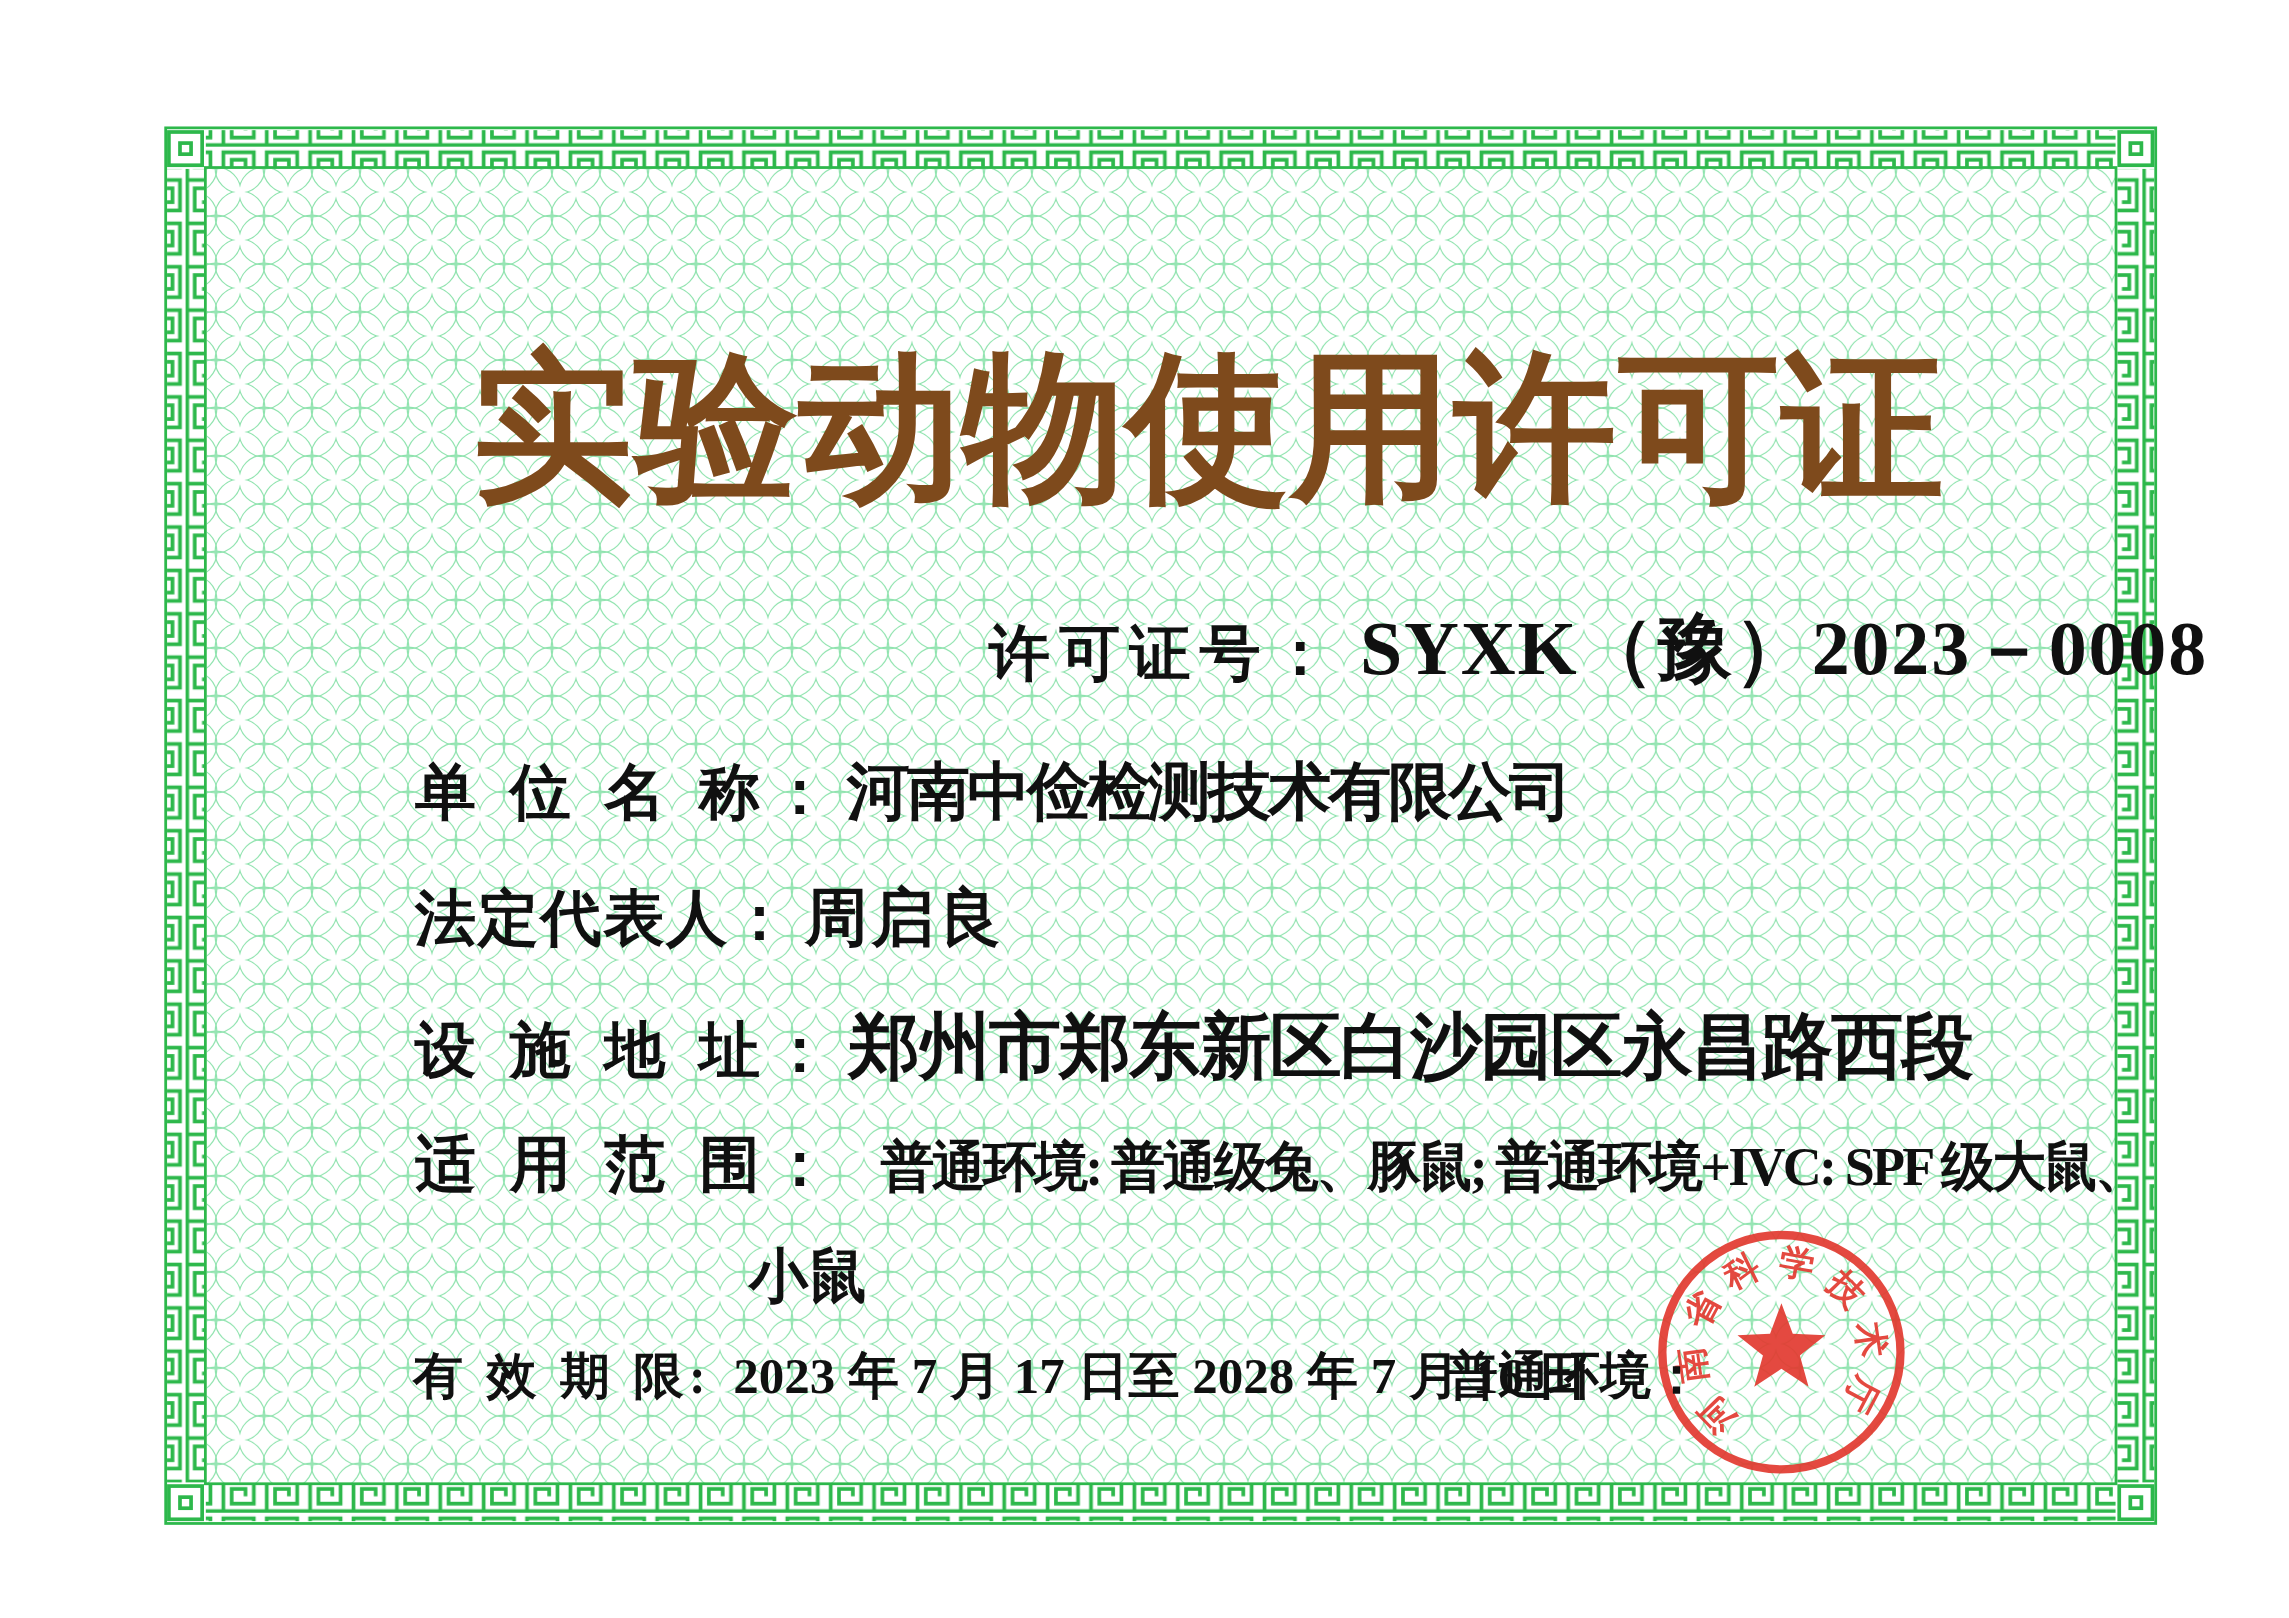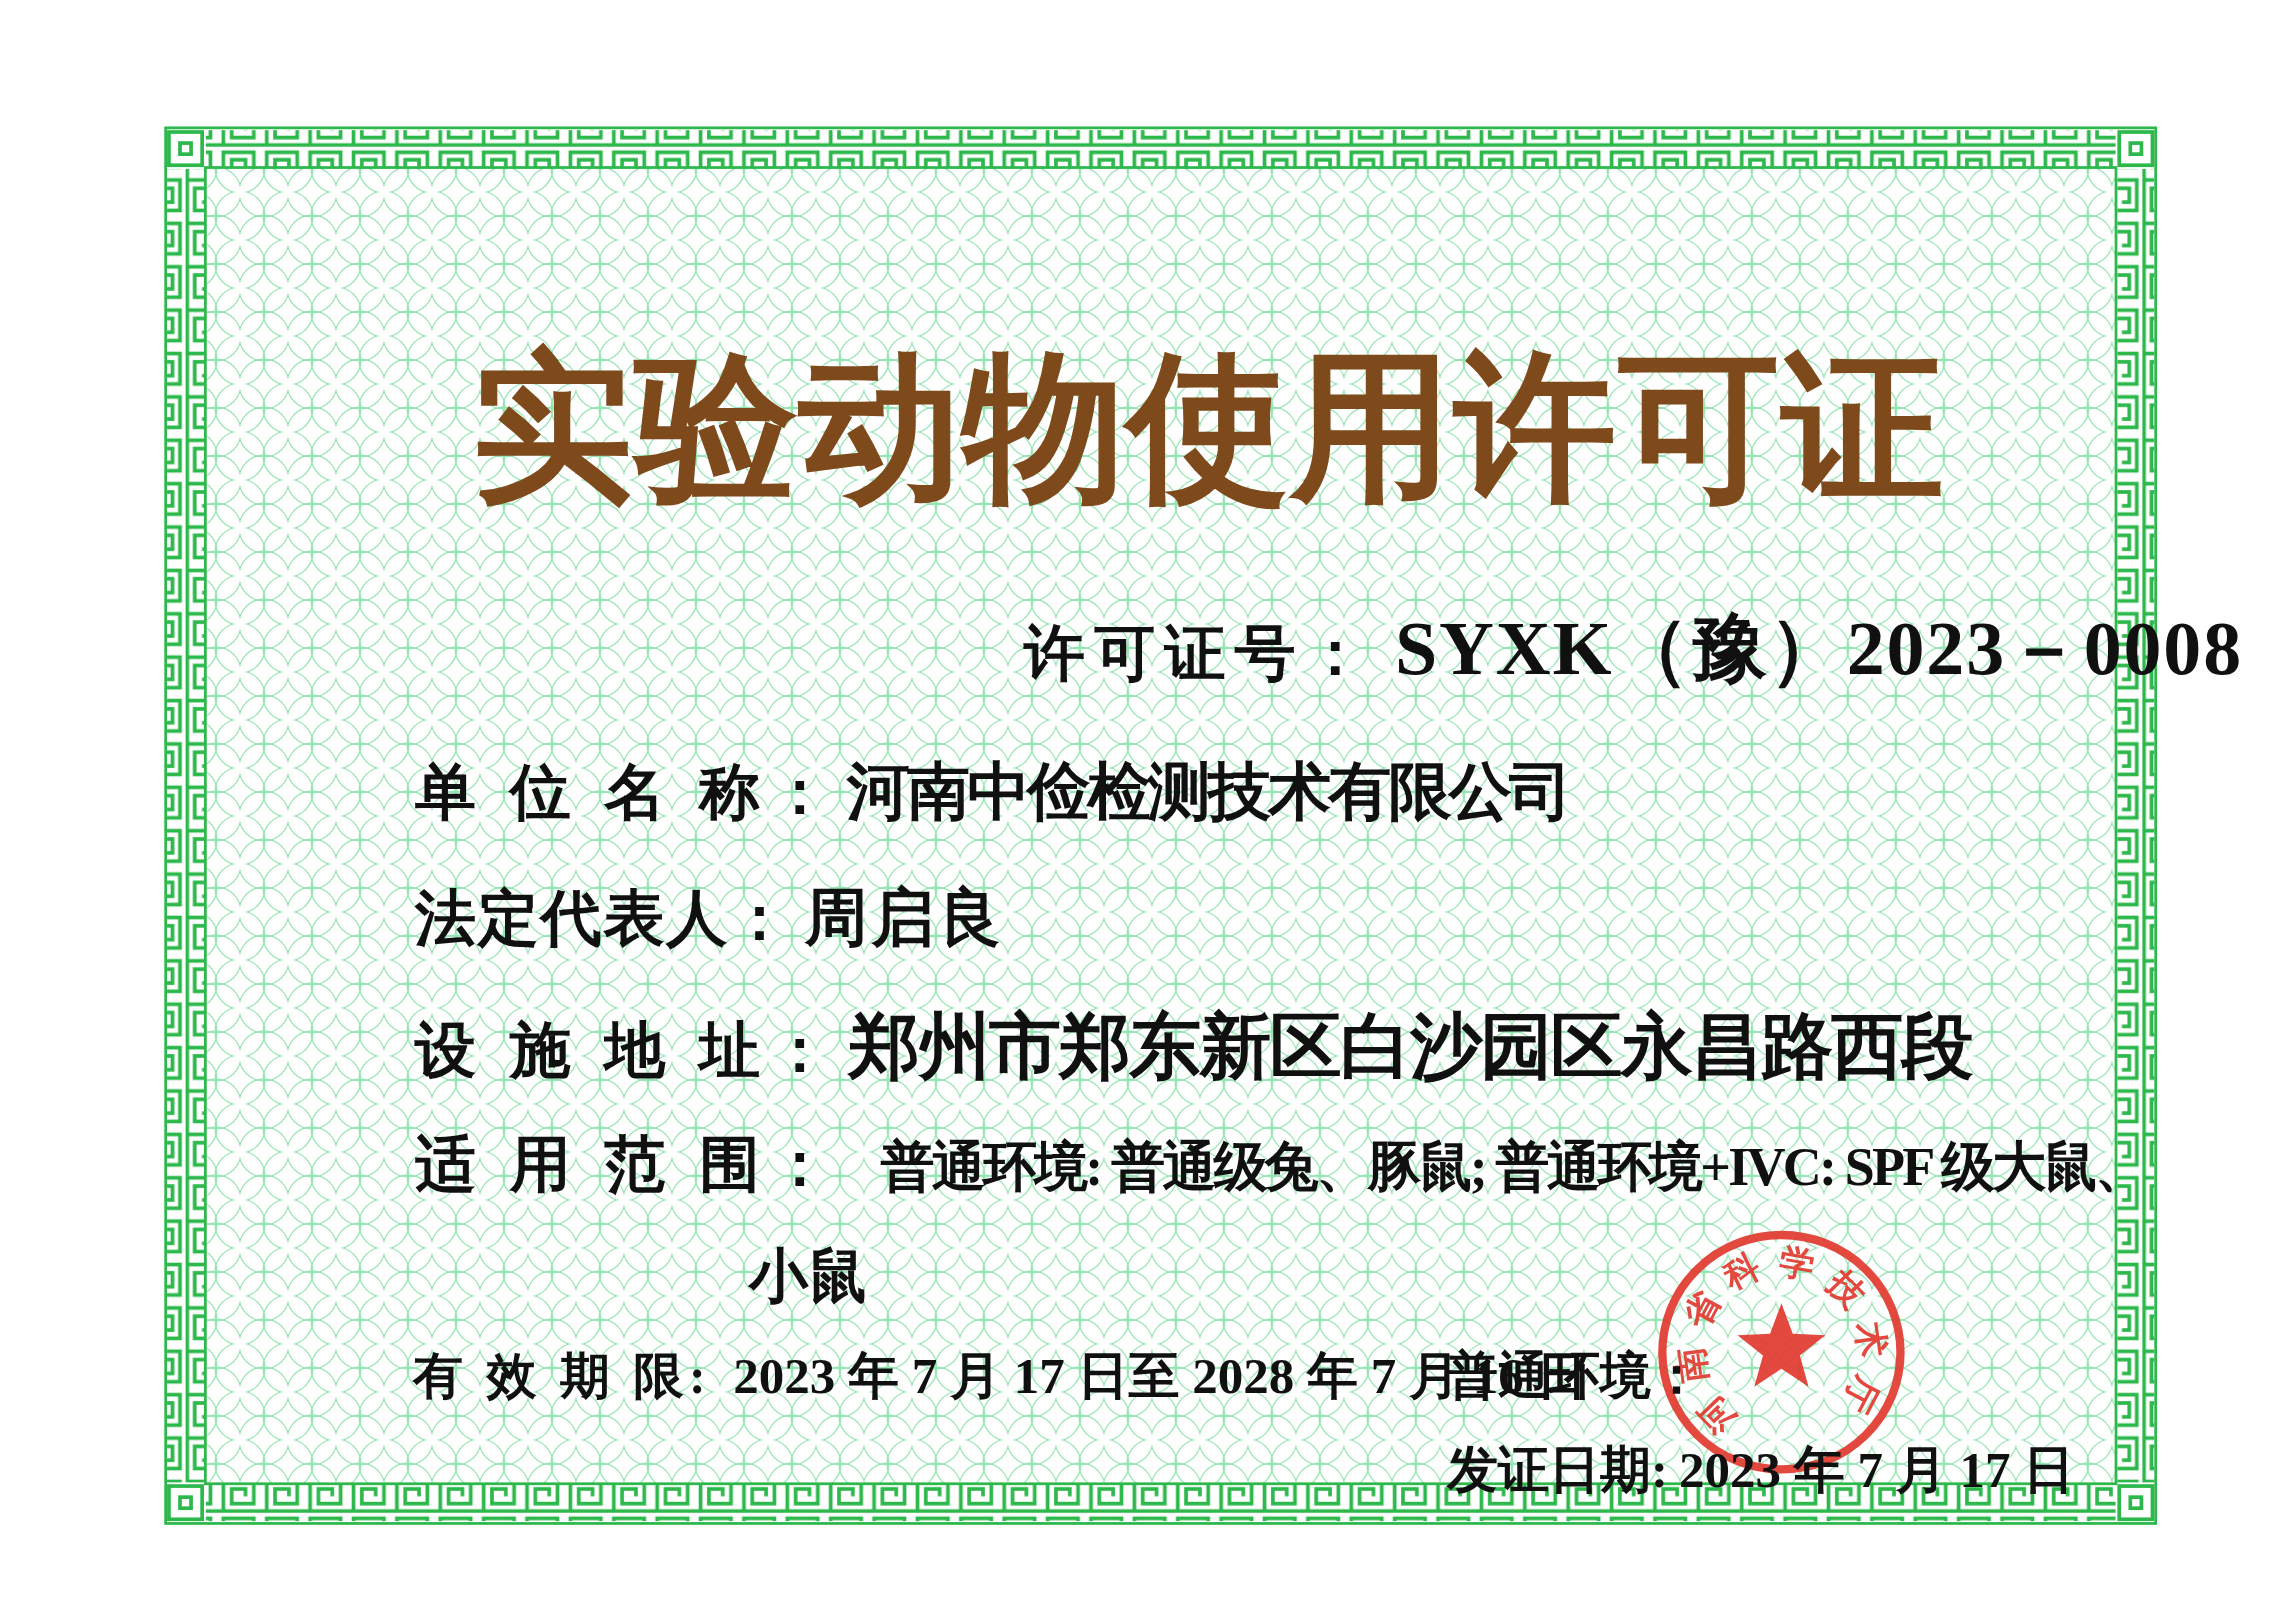--- a/index.html
+++ b/index.html
@@ -20,21 +20,21 @@
     letter-spacing:1.8px;
     color:#7e4a1c;
     white-space:nowrap;
   }
   .row{
     position:absolute;white-space:nowrap;color:#101010;
     font-weight:700;display:flex;align-items:baseline;
   }
   .lbl{font-weight:700;}
   .sp{letter-spacing:9.2px;}     
-  .row-license{left:989px;top:598px;margin-left:35px;}
+  .row-license{left:989px;top:598px;}
   .row-license .lbl{font-size:61px;letter-spacing:9.2px;}
   .row-license .val{font-size:76px;margin-left:20px;letter-spacing:1.8px;}
   .row-unit{left:415px;top:749px;}
   .row-unit .lbl{font-size:61px;}
   .row-unit .val{font-size:63px;margin-left:7.4px;letter-spacing:-2.8px;}
   .row-legal{left:415px;top:875px;}
   .row-legal .lbl{font-size:61px;letter-spacing:1.8px;}
   .row-legal .val{font-size:63px;margin-left:13px;letter-spacing:3.7px;}
   .row-addr{left:415px;top:999px;}
   .row-addr .lbl{font-size:61px;text-align:center;}
@@ -147,19 +147,15 @@
 
   <div class="row row-scope2">小鼠</div>
 
   <div class="row row-validity">
     <span class="lbl">有 效 期 限:</span>
     <span class="val">2023 年 7 月 17 日至 2028 年 7 月 16 日</span>
   </div>
 
   <div class="row row-authority">普通环境：</div>
 
-  <div class="row row-issue">
-    <span class="lbl">发证日期:</span>
-    <span class="val">2023 年 7 月 17 日</span>
-  </div>
 
 </div>
 
 
 </body></html>

